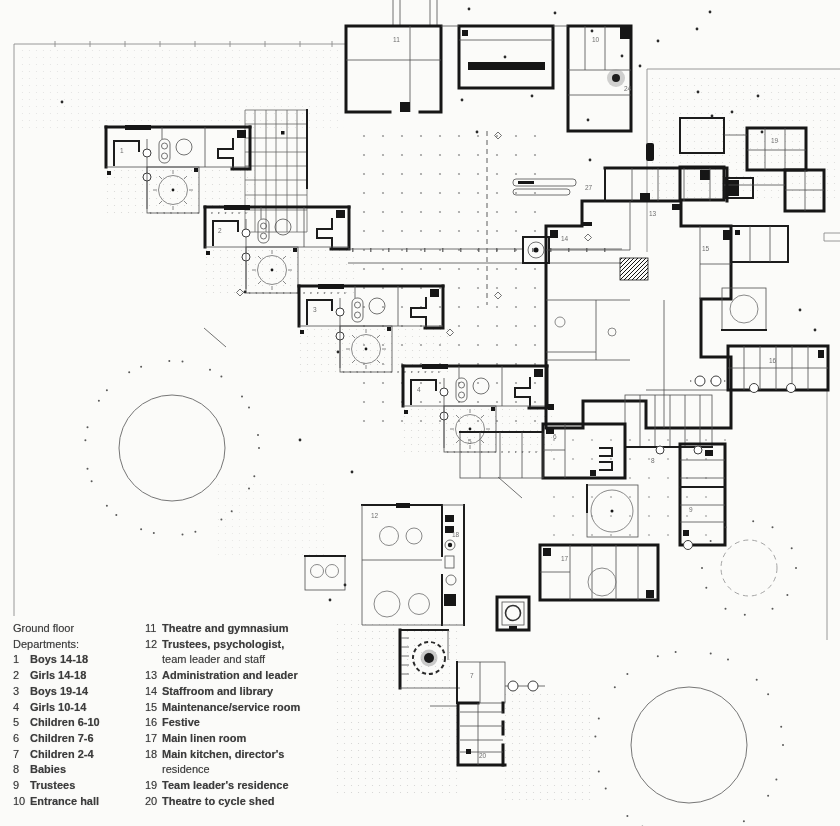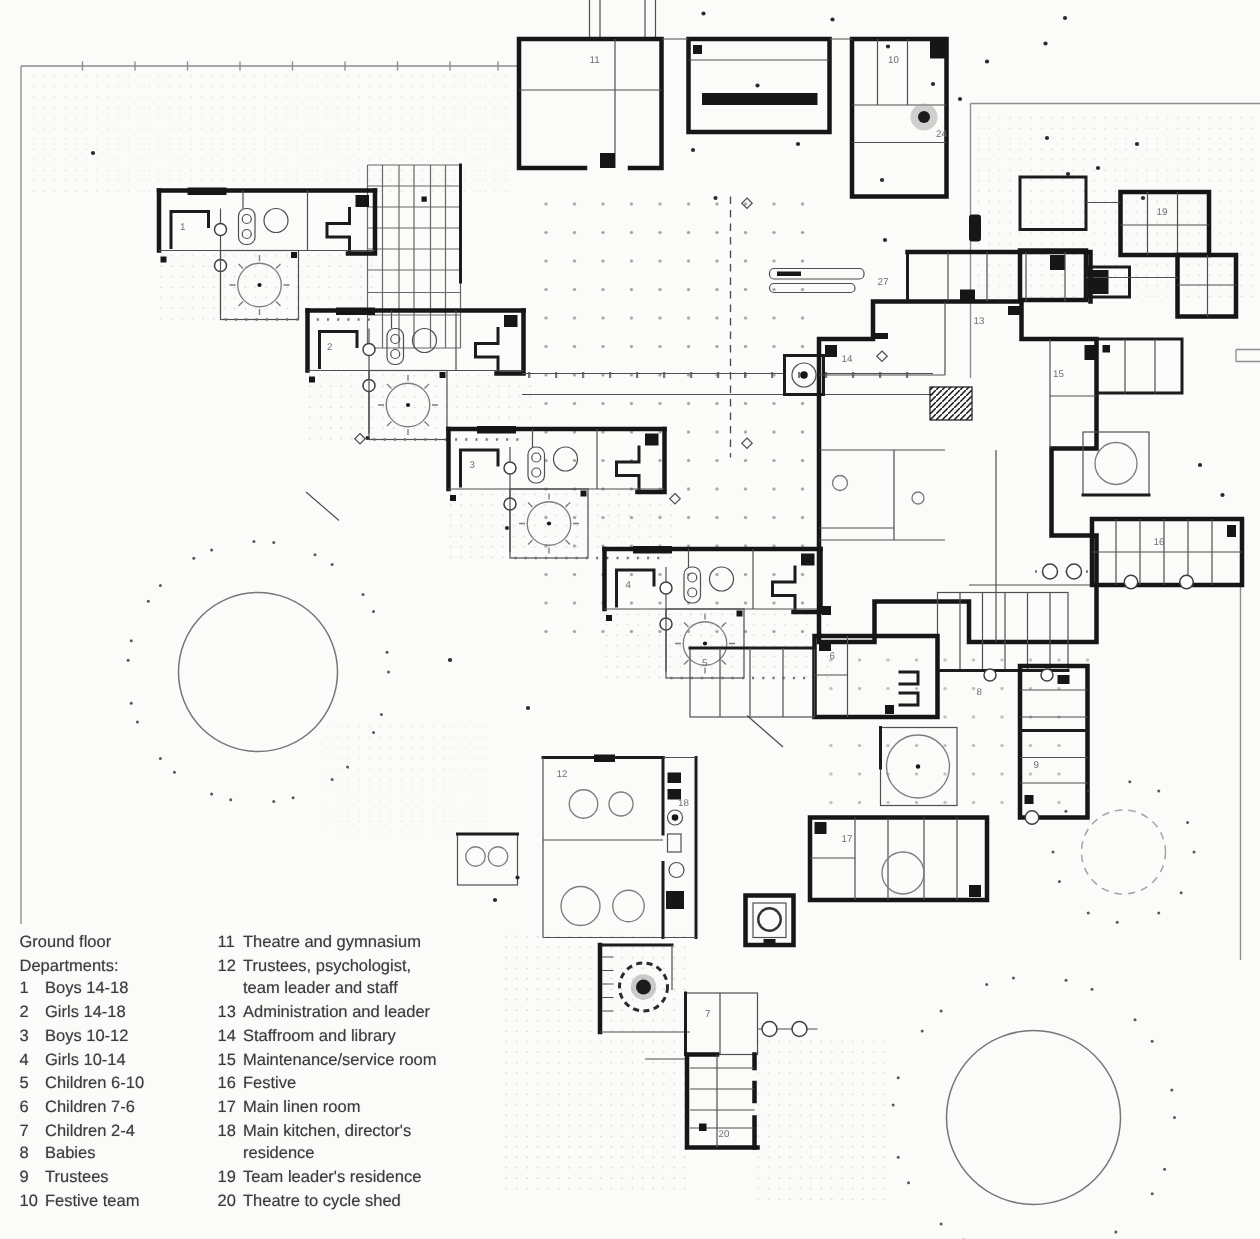--- a/index.html
+++ b/index.html
@@ -20,21 +20,21 @@
   
   .legend-col{position:absolute;font-size:11px;line-height:15.7px;color:#3c3c3c;
               text-shadow:0 0 .7px rgba(40,40,40,.45);}
   #legend-col1{left:13px;top:621px;width:130px;}
   #legend-col2{left:145px;top:621px;width:170px;}
   .lgd-title{white-space:pre-line;}
   .lrow{display:flex;}
   .lnum{flex:none;}
   #legend-col1 .lnum{width:17px;}
   #legend-col2 .lnum{width:17px;}
-  .ltxt{white-space:pre;}
+  .ltxt{white-space:pre;font-weight:bold;}
   .lwrap{padding-left:17px;white-space:pre;}
 </style>
 </head>
 <body>
 
 <div id="page">
 
 <svg id="plan-svg" width="840" height="826" viewBox="0 0 840 826" xmlns="http://www.w3.org/2000/svg">
   <defs>
     <pattern id="pfine" width="7" height="7" patternUnits="userSpaceOnUse">
@@ -376,21 +376,21 @@
 <div class="lrow">
         <span class="lnum">1</span>
         <span class="ltxt">Boys 14-18</span>
       </div>
       <div class="lrow">
         <span class="lnum">2</span>
         <span class="ltxt">Girls 14-18</span>
       </div>
       <div class="lrow">
         <span class="lnum">3</span>
-        <span class="ltxt">Boys 10-12</span>
+        <span class="ltxt">Boys 19-14</span>
       </div>
       <div class="lrow">
         <span class="lnum">4</span>
         <span class="ltxt">Girls 10-14</span>
       </div>
       <div class="lrow">
         <span class="lnum">5</span>
         <span class="ltxt">Children 6-10</span>
       </div>
       <div class="lrow">
@@ -404,21 +404,21 @@
       <div class="lrow">
         <span class="lnum">8</span>
         <span class="ltxt">Babies</span>
       </div>
       <div class="lrow">
         <span class="lnum">9</span>
         <span class="ltxt">Trustees</span>
       </div>
       <div class="lrow">
         <span class="lnum">10</span>
-        <span class="ltxt">Festive team</span>
+        <span class="ltxt">Entrance hall</span>
       </div>
     </div>
 <div class="legend-col" id="legend-col2">
       <div class="lrow">
         <span class="lnum">11</span>
         <span class="ltxt">Theatre and gymnasium</span>
       </div>
       <div class="lrow">
         <span class="lnum">12</span>
         <span class="ltxt">Trustees, psychologist,</span>

